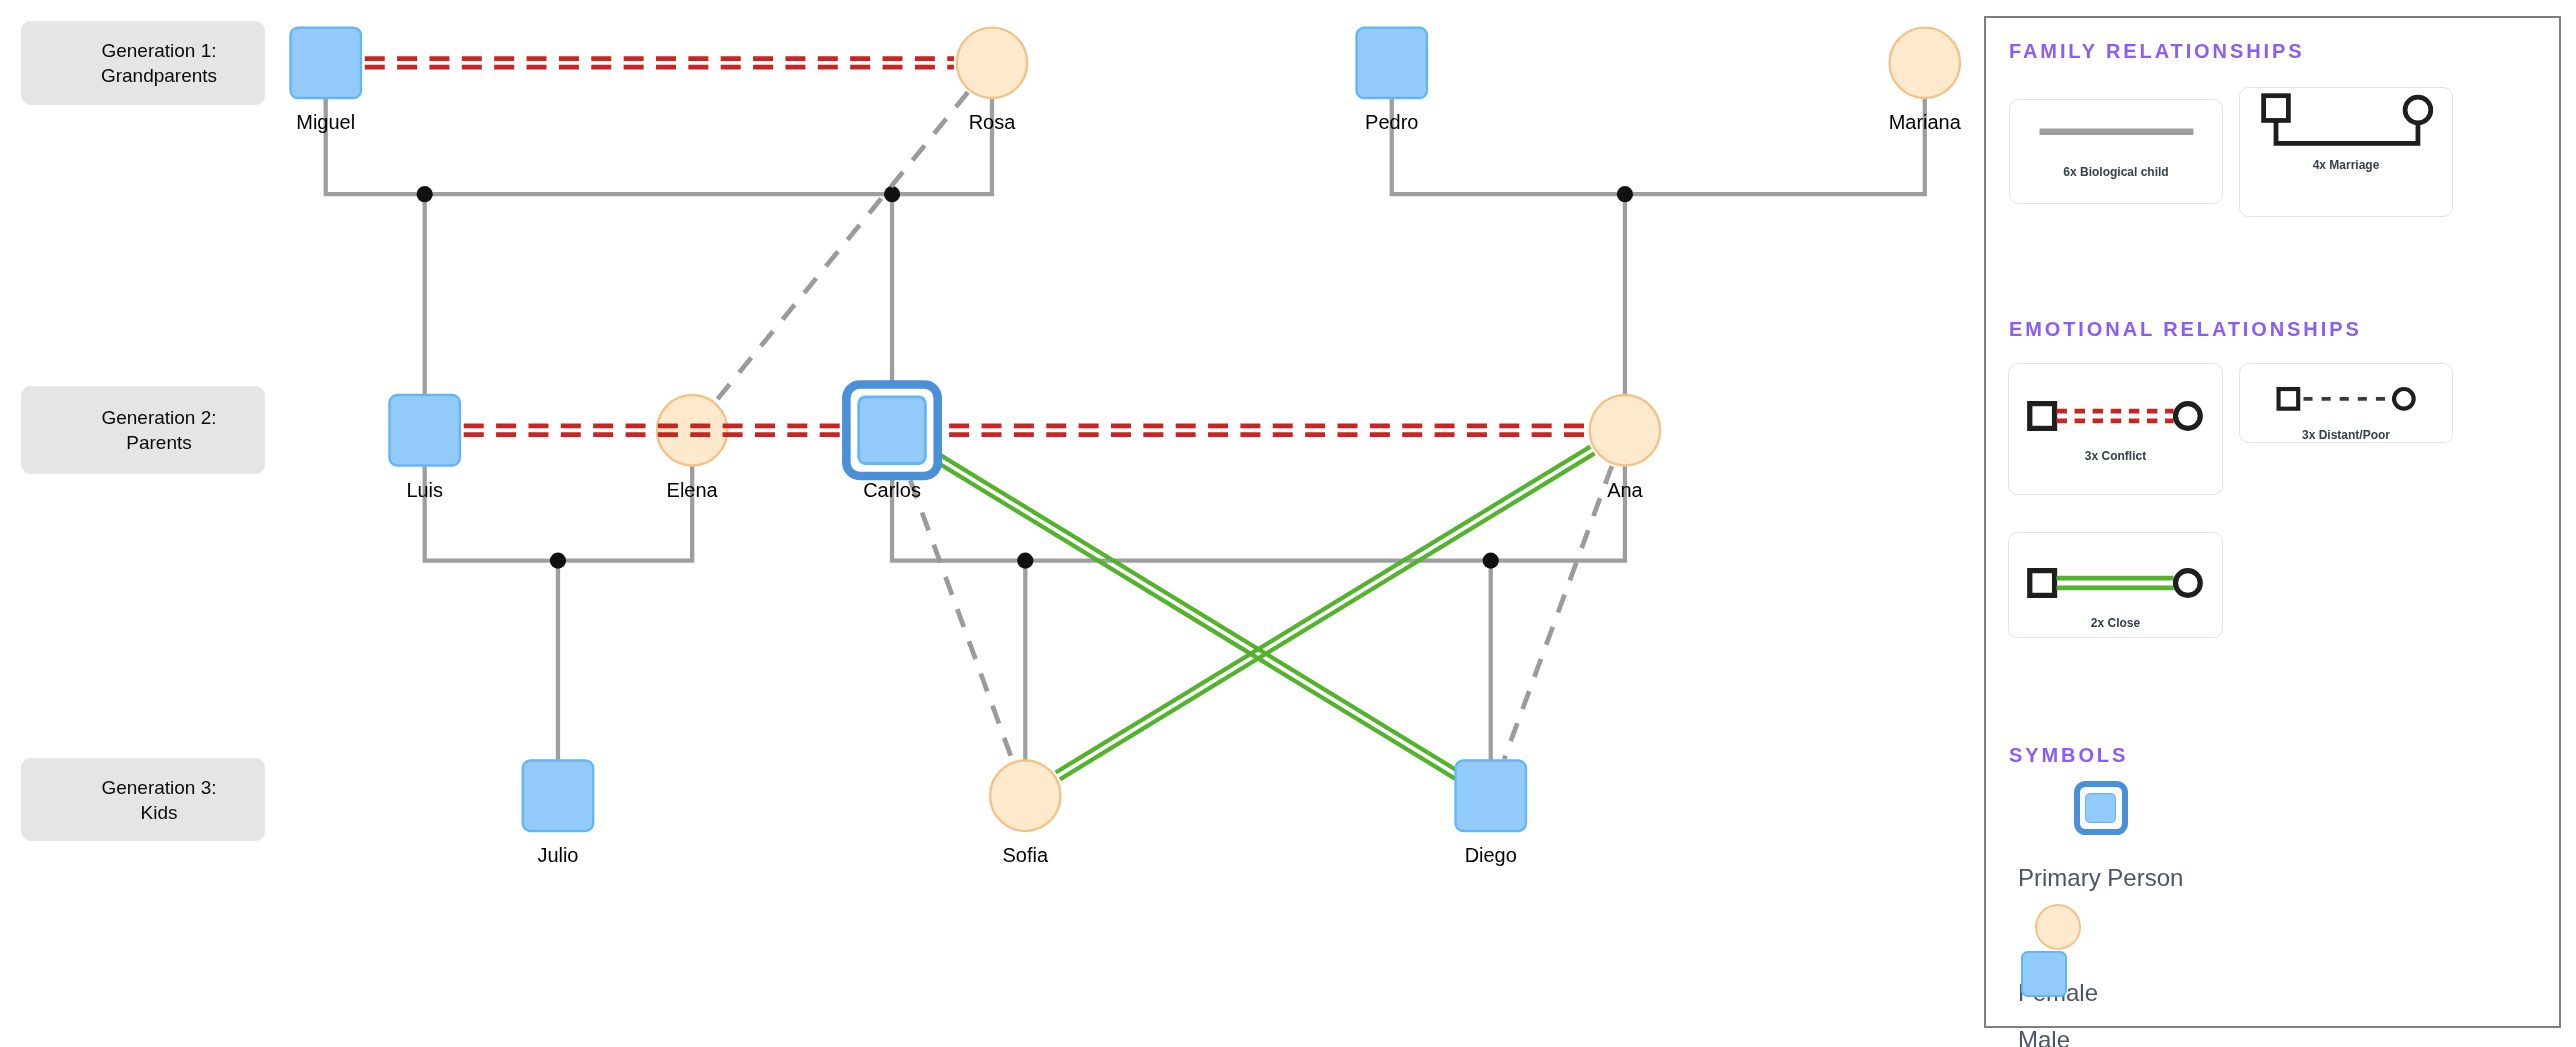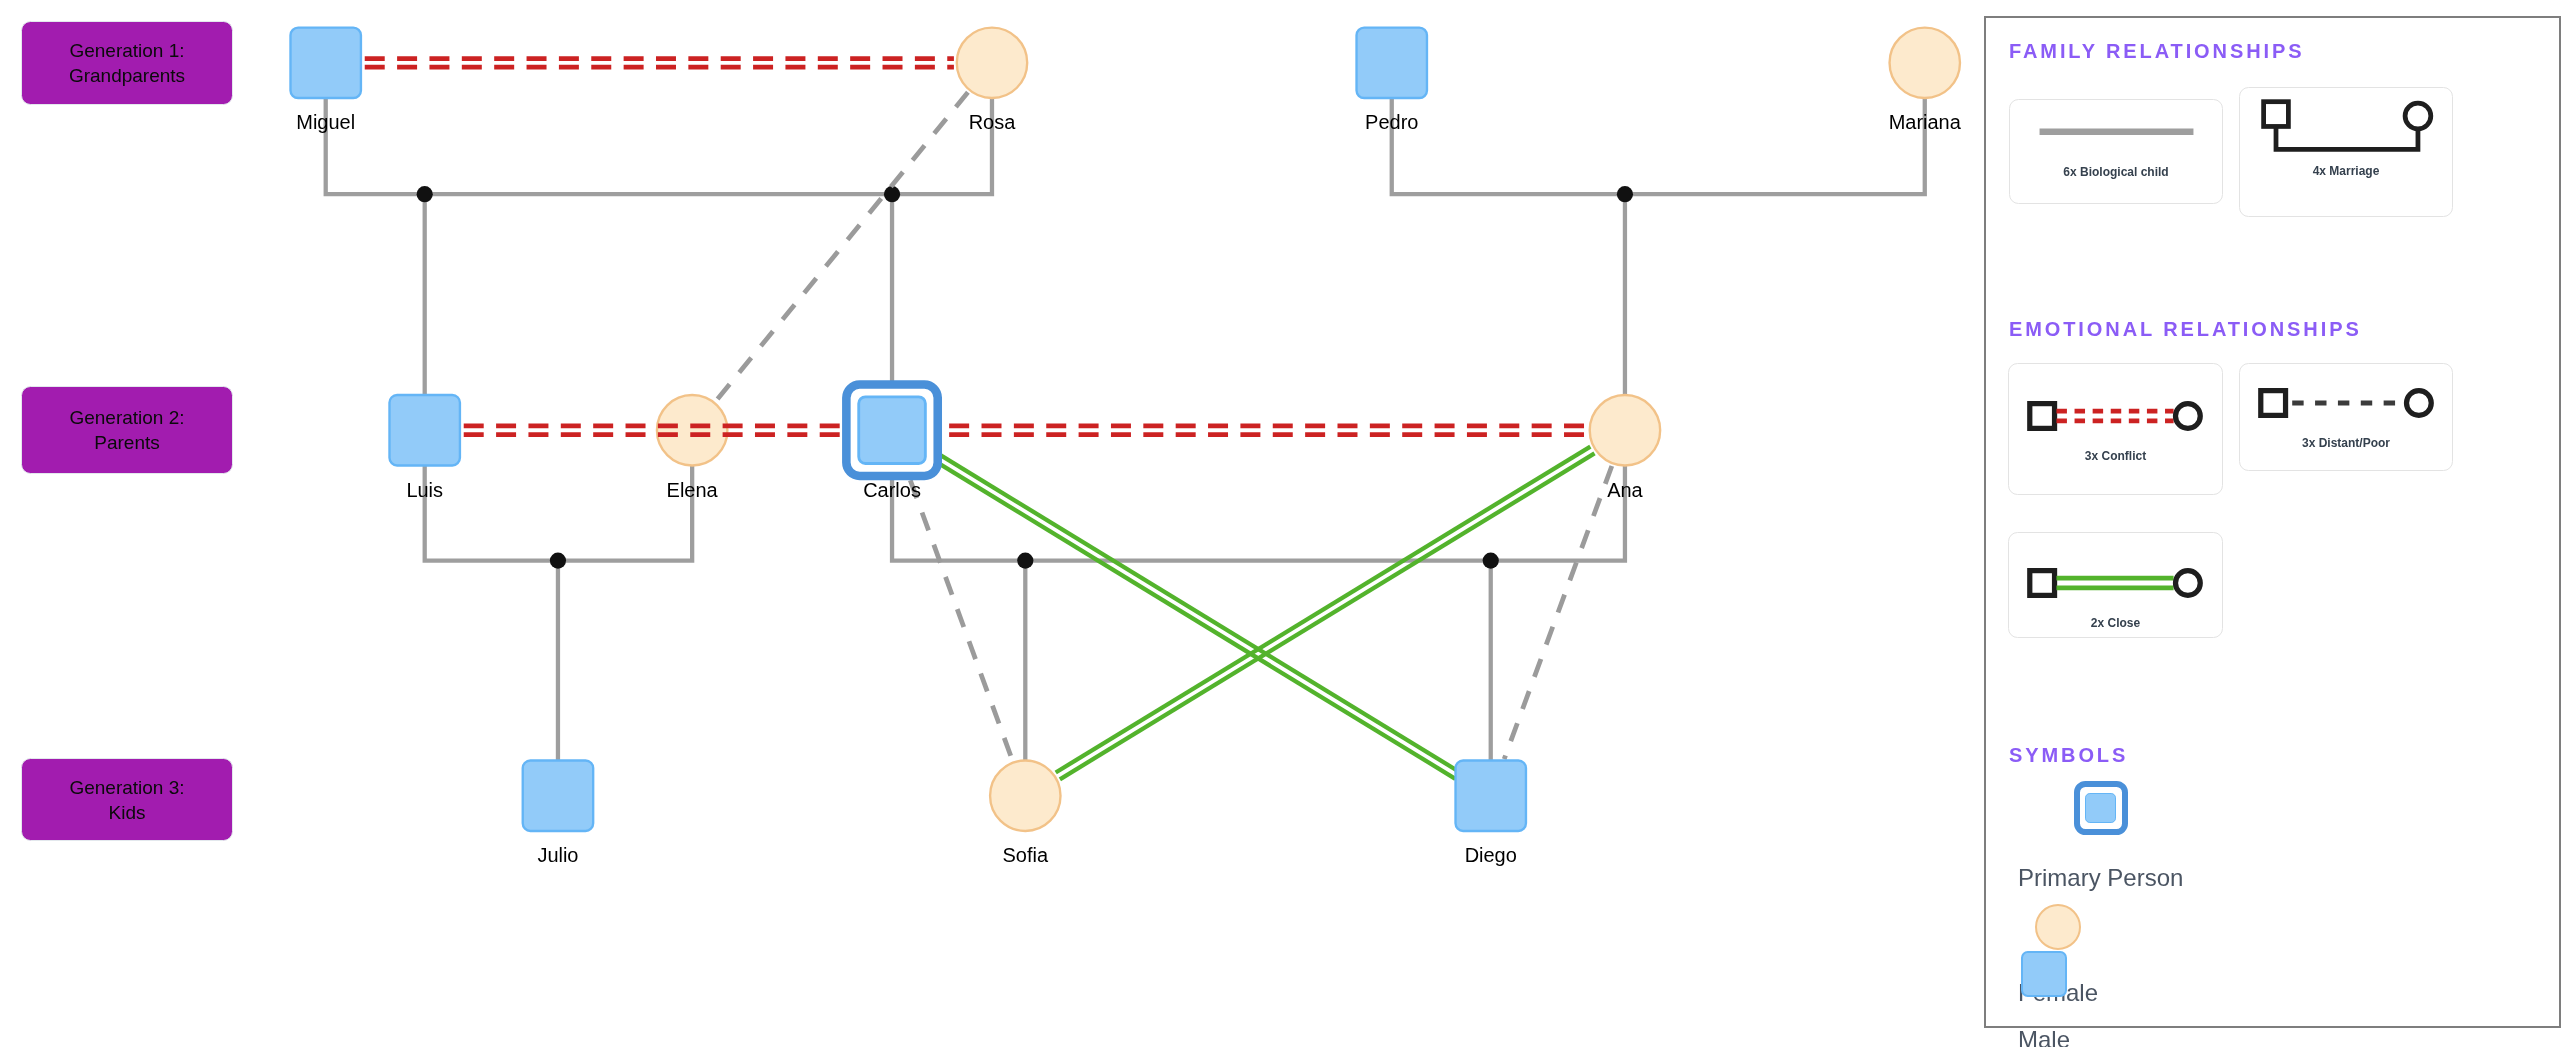--- a/index.html
+++ b/index.html
@@ -4,44 +4,44 @@
 <style>
   html,body{margin:0;padding:0;background:#ffffff;}
   body{font-family:"Liberation Sans","DejaVu Sans",sans-serif;}
   #app{position:relative;width:2576px;height:1047px;background:#ffffff;overflow:hidden;}
 
   
   #geno{position:absolute;left:0;top:0;}
   #geno text{font-family:"Liberation Sans","DejaVu Sans",sans-serif;font-size:21px;fill:#000;}
 
   
-  .gen-box{position:absolute;left:21px;width:210px;background:#a21caf;border:1.4px solid #e3e8ed;
+  .gen-box{position:absolute;left:21px;width:210px;background:#e5e5e5;border:1.4px solid #e3e8ed;
     border-radius:9.5px;display:flex;flex-direction:column;align-items:center;justify-content:center;
-    font-size:19px;line-height:25px;color:#0a0a0a;text-align:center;}
+    font-size:19px;line-height:25px;color:#0a0a0a;text-align:center;padding-left:32px;}
   .gen-box.g1{top:21px;height:82px;}
   .gen-box.g2{top:386px;height:86px;}
   .gen-box.g3{top:758px;height:81px;}
 
   
   .legend{position:absolute;left:1984px;top:16px;width:577px;height:1012px;background:#ffffff;
     border:2.9px solid #7e7e7e;box-sizing:border-box;}
   .lg-h{position:absolute;left:23px;margin:0;font-size:20px;font-weight:bold;letter-spacing:2.9px;
     color:#8b5cf6;white-space:nowrap;}
   .lg-h.family{top:22px;}
   .lg-h.emotional{top:300px;}
   .lg-h.symbols{top:726px;}
   .card{position:absolute;background:#fff;border:1.4px solid #e3e3e3;border-radius:9.5px;
     box-sizing:border-box;display:flex;flex-direction:column;align-items:center;}
   .card-label{font-size:12px;font-weight:bold;color:#35414e;text-align:center;}
   .card.bio{left:23px;top:81px;width:214px;height:105px;padding-top:27px;}
   .card.bio .card-label{margin-top:28.6px;}
-  .card.marriage{left:253px;top:69px;width:214px;height:130px;padding-top:7px;}
+  .card.marriage{left:253px;top:69px;width:214px;height:130px;padding-top:1px;}
   .card.marriage .card-label{margin-top:7.6px;}
   .card.conflict{left:22px;top:345px;width:215px;height:132px;padding-top:32px;}
-  .card.distant{left:253px;top:345px;width:214px;height:108px;padding-top:19px;}
+  .card.distant{left:253px;top:345px;width:214px;height:80px;padding-top:19px;}
   .card.close{left:22px;top:514px;width:215px;height:106px;padding-top:30px;}
   .card.conflict .card-label,.card.distant .card-label,.card.close .card-label{margin-top:13.3px;}
 
   .symrow{position:absolute;left:32px;display:flex;align-items:center;gap:28.6px;flex-direction:column;}
   .symrow.primary{top:763px;}
   .symrow.female{top:886px;text-align:right;}
   .symrow.male{top:933px;}
   .sym-label{font-size:24px;color:#4b5563;}
   .sym-primary{width:42px;height:42px;border:6.7px solid #4a90d9;border-radius:11.4px;background:#fff;
     display:flex;align-items:center;justify-content:center;box-sizing:content-box;}

